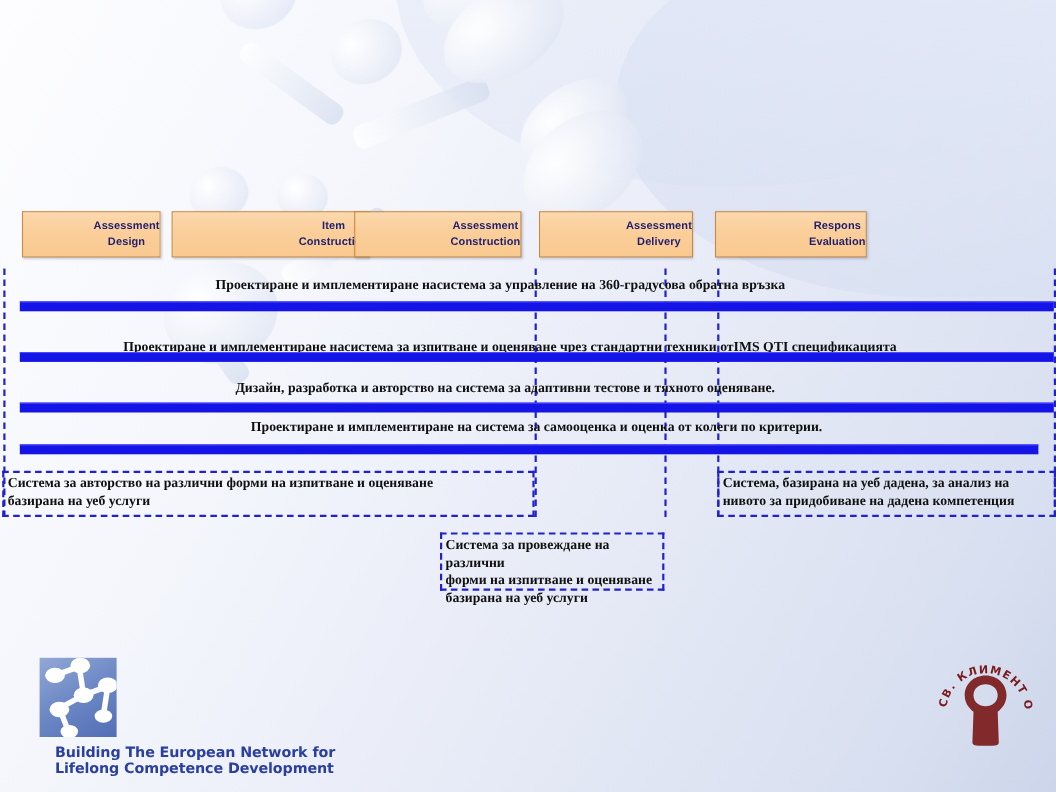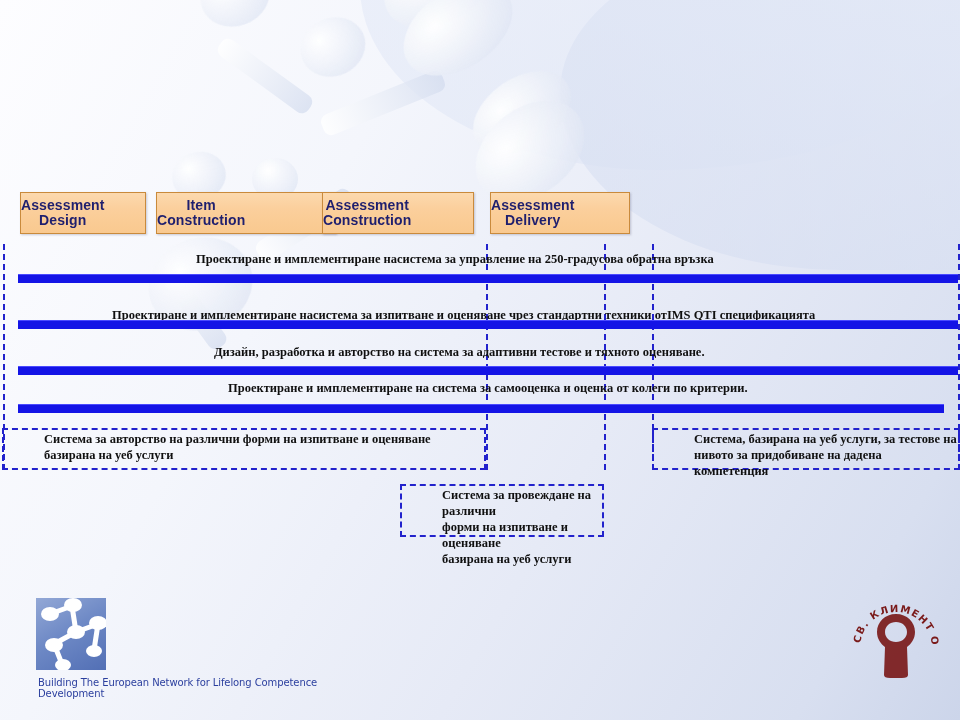--- a/index.html
+++ b/index.html
@@ -69,26 +69,26 @@
   }
   .phase-box {
     position: absolute;
     top: 0;
     height: 42px;
     background: linear-gradient(180deg, #fcd9ae 0%, #fbcf9c 40%, #f9c98f 100%);
     border: 1px solid #c98a3c;
     box-shadow: 1px 1px 2px rgba(90,90,120,0.30);
     color: #1f1f6e;
     font-weight: bold;
-    font-size: 14px;
+    font-size: 10px;
     line-height: 15px;
     text-align: center;
     display: flex;
     align-items: center;
-    justify-content: flex-start;
+    justify-content: flex-end;
     letter-spacing: 0.1px;
   }
   .phase-box span { display: block; white-space: pre-line; }
 
   
   .dash-col {
     position: absolute;
     width: 0;
     border-left: 2px dashed #2222cc;
   }
@@ -119,40 +119,39 @@
   }
   .dash-box .txt {
     position: absolute;
     left: 3px; top: 1px;
     color: #101010;
     font-family: "Liberation Serif", serif;
     font-weight: bold;
     font-size: 12.5px;
     line-height: 16px;
     white-space: pre-line;
-    margin-left: 37px;
   }
 
   
   .ten-logo { position: absolute; left: 28px; top: 598px; width: 300px; height: 92px; }
   .ten-mark {
     position: absolute; left: 8px; top: 0;
     width: 70px; height: 72px;
     background: linear-gradient(150deg, #93a8d6 0%, #6f8ac6 45%, #526fb5 100%);
   }
   .ten-word {
     position: absolute; left: 8px; top: 44px;
     font-size: 36px; font-weight: bold; letter-spacing: -0.5px;
     color: #2b3f9e;
     font-family: "DejaVu Sans", sans-serif;
   }
   .ten-word .ten { color: #e9eefb; }
   .ten-tag {
-    position: absolute; left: 10px; top: 79px;
-    font-size: 10px; font-weight: normal; color: #2b3f9e;
+    position: absolute; left: 22px; top: 79px;
+    font-size: 13px; font-weight: bold; color: #2b3f9e;
     font-family: "DejaVu Sans", sans-serif;
     letter-spacing: -0.1px;
   }
 
   
   .seal { position: absolute; left: 848px; top: 592px; width: 96px; height: 100px; }
   .seal-text {
     position: absolute; left: 0; top: 0; width: 96px; height: 96px;
   }
 </style>
@@ -189,33 +188,37 @@
 Construction</span>
       </div>
       <div class="phase-box" style="left: 322px; width: 152px;">
         <span>Assessment
 Construction</span>
       </div>
       <div class="phase-box" style="left: 490px; width: 140px;">
         <span>Assessment
 Delivery</span>
       </div>
+      <div class="phase-box" style="left: 650px; width: 138px;">
+        <span>Respons
+Evaluation</span>
+      </div>
     </div>
 
   <div id="dividers">
       <div class="dash-col" style="left: 3px; top: 244px; height: 226px;"></div>
       <div class="dash-col" style="left: 486px; top: 244px; height: 226px;"></div>
       <div class="dash-col" style="left: 604px; top: 244px; height: 226px;"></div>
       <div class="dash-col" style="left: 652px; top: 244px; height: 226px;"></div>
       <div class="dash-col" style="left: 958px; top: 244px; height: 226px;"></div>
     </div>
 
   <div id="activities">
       <div class="activity">
-        <div class="caption" style="left: 196px; top: 252px;">Проектиране и имплементиране насистема за управление на 250-градусова обратна връзка</div>
+        <div class="caption" style="left: 196px; top: 252px;">Проектиране и имплементиране насистема за управление на 360-градусова обратна връзка</div>
         <div class="bar" style="left: 18px; width: 940px; top: 274px;"></div>
       </div>
       <div class="activity">
         <div class="caption" style="left: 112px; top: 308px;">Проектиране и имплементиране насистема за изпитване и оценяване чрез стандартни техники отIMS QTI спецификацията</div>
         <div class="bar" style="left: 18px; width: 940px; top: 320px;"></div>
       </div>
       <div class="activity">
         <div class="caption" style="left: 214px; top: 345px;">Дизайн, разработка и авторство на система за адаптивни тестове и  тяхното оценяване.</div>
         <div class="bar" style="left: 18px; width: 940px; top: 366px;"></div>
       </div>
@@ -229,21 +232,21 @@
       <div class="dash-box" style="left: 2px; top: 428px; width: 484px; height: 42px;">
         <div class="txt">Система за авторство на различни форми на изпитване и оценяване
 базирана на уеб услуги</div>
       </div>
       <div class="dash-box" style="left: 400px; top: 484px; width: 204px; height: 53px;">
         <div class="txt">Система за провеждане на различни
 форми на изпитване и оценяване
 базирана на уеб услуги</div>
       </div>
       <div class="dash-box" style="left: 652px; top: 428px; width: 308px; height: 42px;">
-        <div class="txt">Система, базирана на уеб услуги, за тестове на
+        <div class="txt">Система, базирана на уеб дадена, за анализ на
 нивото за придобиване на дадена компетенция</div>
       </div>
     </div>
 
   <div class="ten-logo">
     <div class="ten-mark">
       <svg width="70" height="72" viewBox="0 0 70 72" aria-hidden="true">
         <g stroke="#ffffff" stroke-width="5" stroke-linecap="round">
           <line x1="14" y1="16" x2="36" y2="8"></line>
           <line x1="36" y1="8" x2="40" y2="34"></line>

